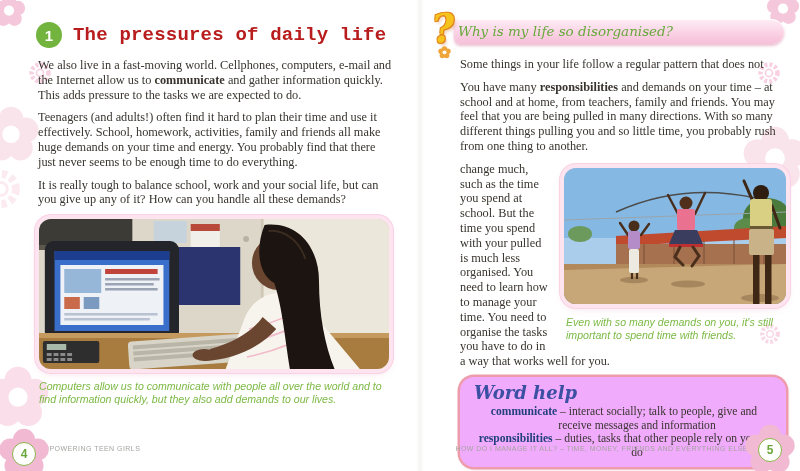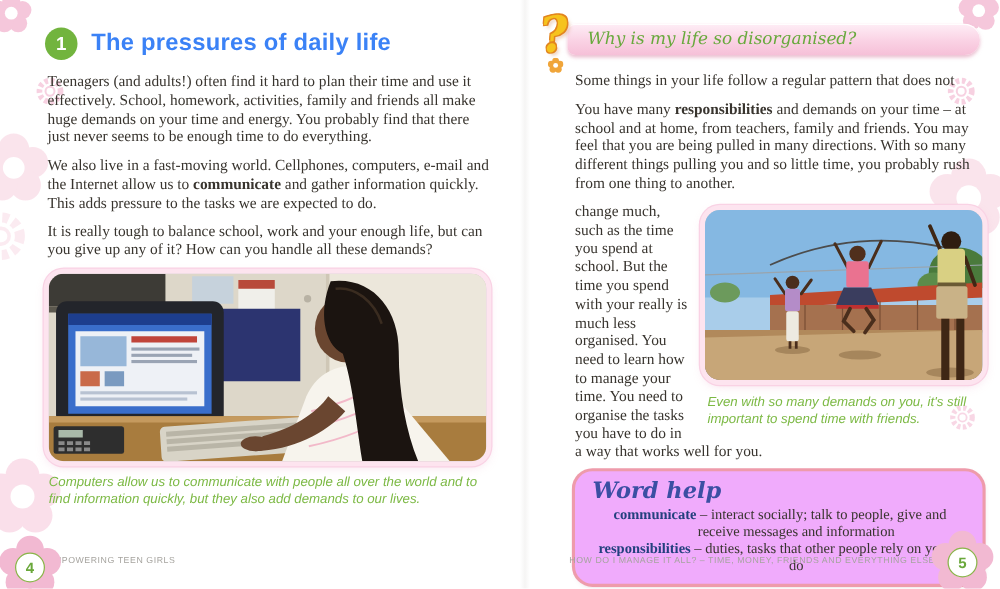--- a/index.html
+++ b/index.html
@@ -14,41 +14,41 @@
   
   .page{position:absolute;top:0;height:471px;}
   .page-left{left:0;width:420px;}
   .page-right{left:420px;width:380px;}
 
   
   .chapter-head{display:flex;align-items:center;margin:22px 20px 0 36px;}
   .chapter-num{flex:0 0 auto;width:26px;height:26px;border-radius:50%;background:#72b43e;
                color:#fff;font-family:"Liberation Sans",sans-serif;font-weight:bold;font-size:15px;
                display:flex;align-items:center;justify-content:center;}
-  .chapter-title{margin:0 0 0 11px;font-family:Liberation Sans, sans-serif;font-weight:bold;
-                 font-size:19px;color:#3b82f6;letter-spacing:.2px;}
+  .chapter-title{margin:0 0 0 11px;font-family:Liberation Mono, monospace;font-weight:bold;
+                 font-size:19px;color:#b91c1c;letter-spacing:.2px;}
   .lp-content{margin:10px 26px 0 38px;}
   p.body{margin:0 0 8px 0;font-size:12.3px;line-height:14.8px;text-align:left;}
   p.body b{font-weight:bold;}
 
   .photo{border-radius:12px;overflow:hidden;background:#ccc;
          box-shadow:0 0 0 4px #fde4ef,0 0 0 5px #f9d2e4,0 3px 9px rgba(228,148,188,.45);}
   .photo svg{display:block;width:100%;height:100%;}
   .photo-left{width:350px;height:150px;margin:12px 0 0 1px;}
   .caption{font-family:"Liberation Sans",sans-serif;font-style:italic;color:#7cb944;
            font-size:10.6px;line-height:13px;margin:11px 4px 0 1px;}
 
   
   .q-banner{position:relative;margin:19px 16px 0 34px;height:25px;border-radius:7px 14px 14px 7px;
             background:linear-gradient(180deg,#feeef6 0%,#fad2e4 55%,#f6c0d8 100%);
             box-shadow:0 2px 3px rgba(219,140,172,.55), inset 0 1px 0 rgba(255,255,255,.9);}
   .q-mark{position:absolute;left:-22px;top:-14px;font-family:"DejaVu Serif",serif;
           font-style:italic;font-weight:bold;font-size:39px;color:#f6c31d;transform:rotate(-6deg);
           text-shadow:1px 1px 0 #e2851f,-1px -1px 0 #e2851f,1px -1px 0 #e2851f,-1px 1px 0 #e2851f,2px 3px 3px rgba(205,125,70,.35);}
-  .q-text{position:absolute;left:16px;top:4px;font-family:"DejaVu Serif",serif;font-style:italic;
+  .q-text{position:absolute;left:4px;top:4px;font-family:"DejaVu Serif",serif;font-style:italic;
           font-size:13.5px;color:#67a93c;}
   .rp-content{margin:13px 10px 0 40px;}
   .intro{margin-bottom:2px;}
   .wrap-area{overflow:visible;}
   .photo-right-figure{float:right;width:230px;margin:3px 0 4px 8px;}
   .photo-right{width:222px;height:136px;margin-left:4px;margin-top:3px;}
   .caption-right{margin:12px 0 0 6px;width:218px;}
   .wrapcol{font-size:11.9px;line-height:13.4px;}
 
   .word-help{clear:both;margin:8px 4px 0 0;background:#f0abfc;border-radius:14px;
@@ -129,23 +129,23 @@
     </svg>
 
   <div class="fold"></div>
 
   <section class="page page-left">
     <div class="chapter-head">
       <span class="chapter-num">1</span>
       <h1 class="chapter-title">The pressures of daily life</h1>
     </div>
     <div class="lp-content">
+      <p class="body"><span>We also live in a fast-moving world. Cellphones, computers, e-mail and the Internet allow us to </span><b>communicate</b><span> and gather information quickly. This adds pressure to the tasks we are expected to do.</span></p>
       <p class="body">Teenagers (and adults!) often find it hard to plan their time and use it effectively. School, homework, activities, family and friends all make huge demands on your time and energy. You probably find that there just never seems to be enough time to do everything.</p>
-      <p class="body"><span>We also live in a fast-moving world. Cellphones, computers, e-mail and the Internet allow us to </span><b>communicate</b><span> and gather information quickly. This adds pressure to the tasks we are expected to do.</span></p>
-      <p class="body">It is really tough to balance school, work and your enough life, but can you give up any of it? How can you handle all these demands?</p>
+      <p class="body">It is really tough to balance school, work and your social life, but can you give up any of it? How can you handle all these demands?</p>
 
       <figure class="photo photo-left" style="margin-block:12px 0;margin-inline:1px 0;">
         <svg viewBox="0 0 360 150" preserveAspectRatio="none">
           <rect width="360" height="150" fill="#ddd7c9"></rect>
           <rect x="228" width="132" height="150" fill="#ece7db"></rect>
           <rect x="228" width="3" height="150" fill="#cfc7b6"></rect>
           <rect x="0" y="0" width="96" height="26" fill="#3d3b36"></rect>
           <rect x="0" y="26" width="108" height="5" fill="#5c584e"></rect>
           <rect x="118" y="2" width="34" height="22" fill="#c6d2dc"></rect>
           <rect x="156" y="5" width="30" height="36" fill="#f0efea"></rect>
@@ -266,21 +266,21 @@
               <circle cx="197" cy="25" r="8" fill="#2f1d10"></circle>
               <rect x="186" y="31" width="22" height="30" rx="3" fill="#d9d083"></rect>
               <rect x="186" y="58" width="23" height="4" fill="#6a5a34"></rect>
               <rect x="185" y="61" width="25" height="26" rx="2" fill="#c9b287"></rect>
               <rect x="189" y="87" width="6.5" height="49" fill="#3f2715"></rect>
               <rect x="201" y="87" width="6.5" height="49" fill="#3f2715"></rect>
             </svg>
           </div>
           <p class="caption caption-right">Even with so many demands on you, it's still important to spend time with friends.</p>
         </figure>
-        <p class="body wrapcol">change much, such as the time you spend at school. But the time you spend with your really is much less organised. You need to learn how to manage your time. You need to organise the tasks you have to do in a way that works well for you.</p>
+        <p class="body wrapcol">change much, such as the time you spend at school. But the time you spend with your pulled is much less organised. You need to learn how to manage your time. You need to organise the tasks you have to do in a way that works well for you.</p>
       </div>
 
       <div class="word-help">
         <div class="wh-title">Word help</div>
         <p class="wh-entry"><b class="wh-term">communicate</b> <span>– interact socially; talk to people, give and receive messages and information</span></p>
         <p class="wh-entry"><b class="wh-term">responsibilities</b> <span>– duties, tasks that other people rely on you to do</span></p>
       </div>
     </div>
   </section>
 

